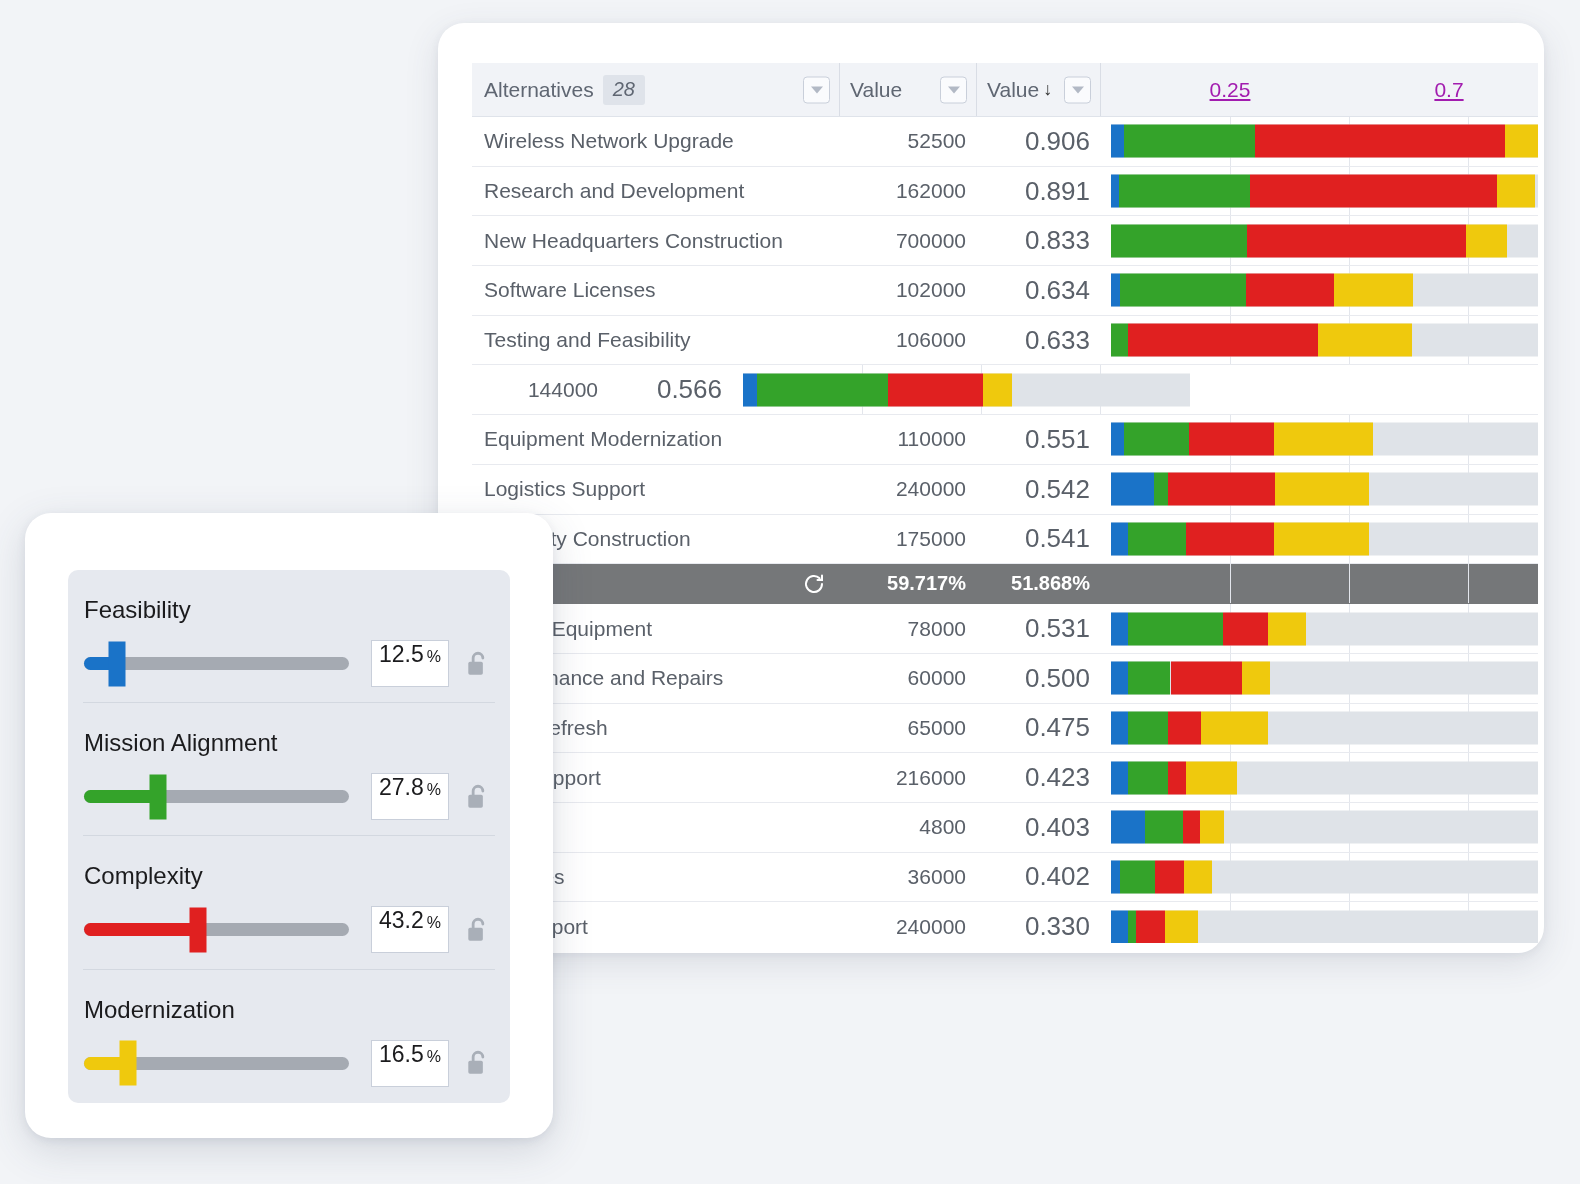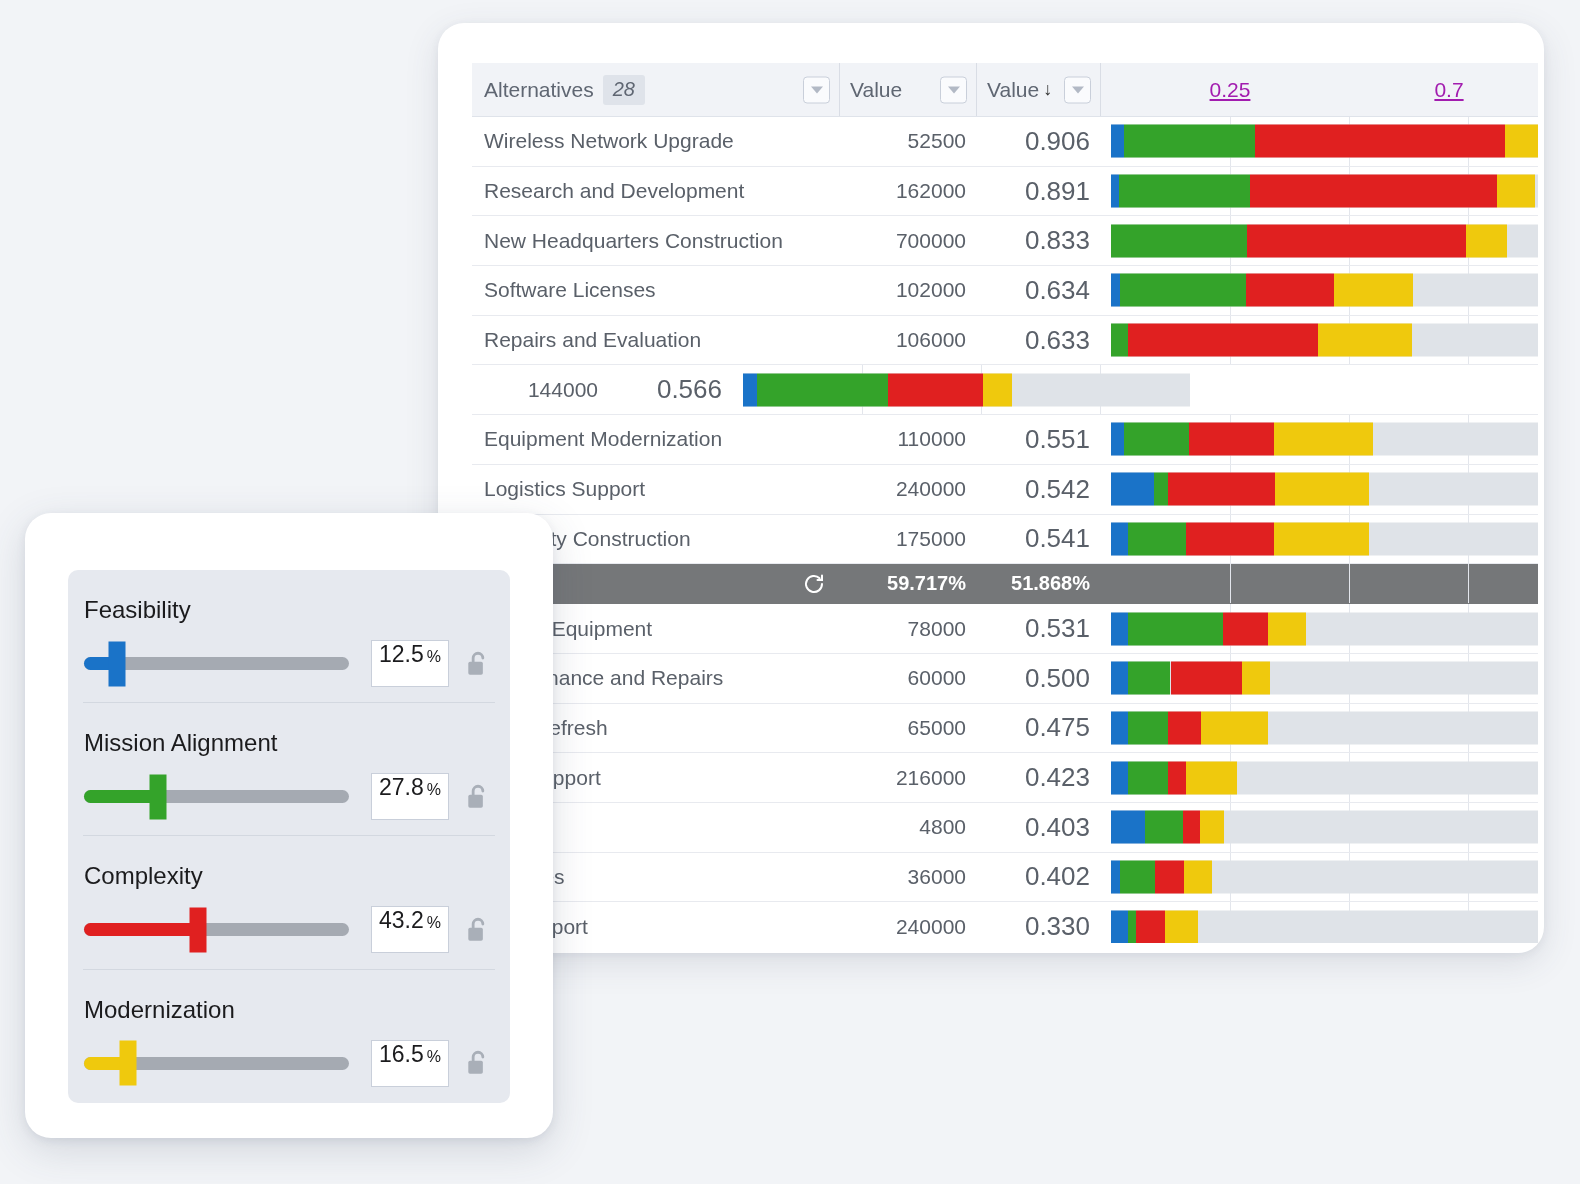--- a/index.html
+++ b/index.html
@@ -285,21 +285,21 @@
               <div class="bar-wrap">
                 <div class="bar-track" style="width: 447.44px;"></div>
                 <div class="seg" style="left: 0px; width: 8.568px; background: rgb(26, 115, 200);"></div>
                 <div class="seg" style="left: 8.568px; width: 126.14px; background: rgb(52, 163, 42);"></div>
                 <div class="seg" style="left: 134.708px; width: 88.06px; background: rgb(224, 32, 32);"></div>
                 <div class="seg" style="left: 222.768px; width: 79.016px; background: rgb(239, 201, 13);"></div>
               </div>
             </div>
           </div>
           <div class="row">
-            <div class="c-alt">Repairs and Evaluation</div>
+            <div class="c-alt">Testing and Feasibility</div>
             <div class="c-cost">106000</div>
             <div class="c-value">0.633</div>
             <div class="c-chart">
               <div class="grid-v" style="left: 129px;"></div>
               <div class="grid-v" style="left: 248px;"></div>
               <div class="grid-v" style="left: 367px;"></div>
               <div class="bar-wrap">
                 <div class="bar-track" style="width: 447.44px;"></div>
                 <div class="seg" style="left: 0px; width: 16.66px; background: rgb(52, 163, 42);"></div>
                 <div class="seg" style="left: 16.66px; width: 190.4px; background: rgb(224, 32, 32);"></div>

